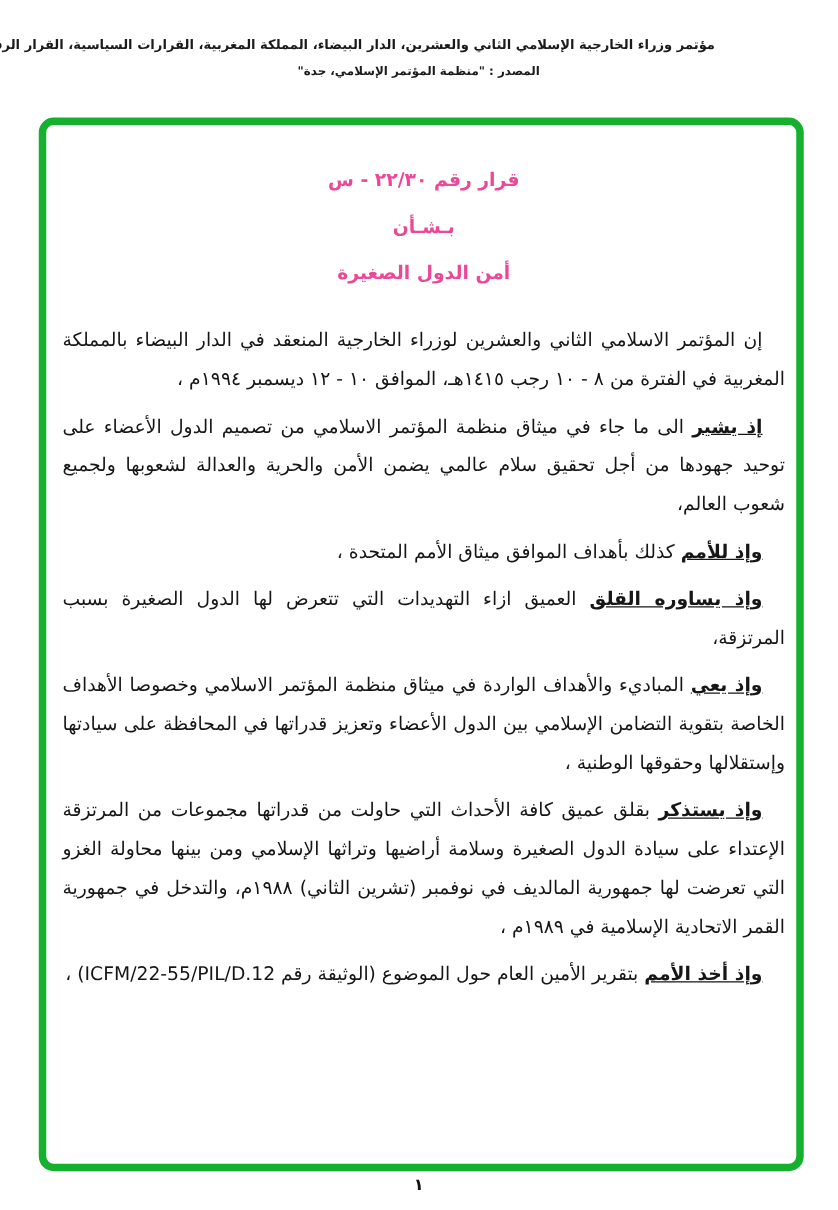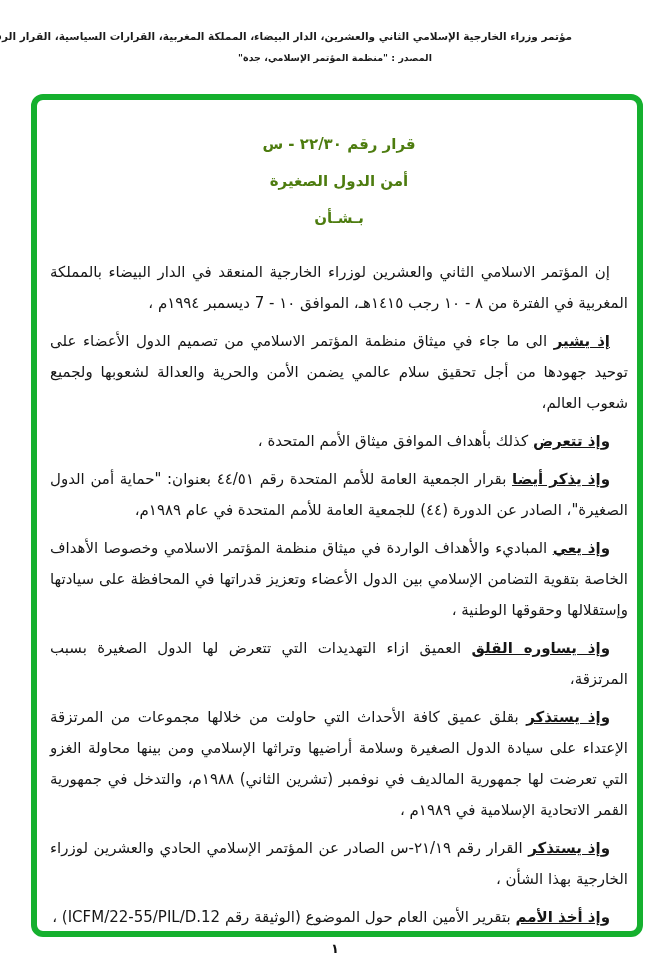--- a/index.html
+++ b/index.html
@@ -16,21 +16,21 @@
     direction:rtl;font-size:9.5px;font-weight:bold;color:#1b1b1b;
   }
   .green-box{
     position:absolute;left:31px;top:94px;width:612px;height:843px;
     box-sizing:border-box;border:6px solid #15b02e;border-radius:12px;
     pointer-events:none;
   }
   .content{
     position:absolute;left:50px;top:126px;width:578px;direction:rtl;
   }
-  .title-block{text-align:center;font-weight:bold;font-size:15px;line-height:37px;color:#4d7c0f;}
+  .title-block{text-align:center;font-weight:bold;font-size:15px;line-height:37px;color:#ec4899;}
   .paras{margin-top:20px;}
   .paras p{
     margin:0 0 7px 0;font-size:15px;line-height:31px;text-align:justify;
     text-indent:18px;color:#161616;
   }
   .paras p strong{font-weight:bold;text-decoration:underline;}
   .page-num{
     position:absolute;top:941px;left:0;width:670px;text-align:center;
     font-size:13px;font-weight:bold;color:#111;
   }
@@ -39,29 +39,27 @@
 <body>
 
 <div class="hdr1">مؤتمر وزراء الخارجية الإسلامي الثاني والعشرين، الدار البيضاء، المملكة المغربية، القرارات السياسية، القرار الرقم ٢٢/٢٠-س</div>
 <div class="hdr2">المصدر :  "منظمة المؤتمر الإسلامي، جدة"</div>
 
 <div class="green-box"></div>
 
 <main class="content">
   <div class="title-block">
     <div>قرار رقم ٢٢/٣٠ - س</div>
+    <div>بـشـأن</div>
     <div>أمن الدول الصغيرة</div>
-    <div>بـشـأن</div>
   </div>
   <div class="paras">
-      <p><span>إن المؤتمر الاسلامي الثاني والعشرين لوزراء الخارجية المنعقد في الدار البيضاء بالمملكة المغربية في الفترة من ٨ - ١٠ رجب ١٤١٥هـ، الموافق ١٠ - 7 ديسمبر ١٩٩٤م ،</span></p>
+      <p><span>إن المؤتمر الاسلامي الثاني والعشرين لوزراء الخارجية المنعقد في الدار البيضاء بالمملكة المغربية في الفترة من ٨ - ١٠ رجب ١٤١٥هـ، الموافق ١٠ - ١٢ ديسمبر ١٩٩٤م ،</span></p>
       <p><strong>إذ يشير</strong><span> الى ما جاء في ميثاق منظمة المؤتمر الاسلامي من تصميم الدول الأعضاء على توحيد جهودها من أجل تحقيق سلام عالمي يضمن الأمن والحرية والعدالة لشعوبها ولجميع شعوب العالم،</span></p>
-      <p><strong>وإذ تتعرض</strong><span> كذلك بأهداف الموافق ميثاق الأمم المتحدة ،</span></p>
-      <p><strong>وإذ يذكر أيضا</strong><span> بقرار الجمعية العامة للأمم المتحدة رقم ٤٤/٥١ بعنوان: "حماية أمن الدول الصغيرة"، الصادر عن الدورة (٤٤) للجمعية العامة للأمم المتحدة في عام ١٩٨٩م،</span></p>
+      <p><strong>وإذ للأمم</strong><span> كذلك بأهداف الموافق ميثاق الأمم المتحدة ،</span></p>
+      <p><strong>وإذ يساوره القلق</strong><span> العميق ازاء التهديدات التي تتعرض لها الدول الصغيرة بسبب المرتزقة،</span></p>
       <p><strong>وإذ يعي</strong><span> المباديء والأهداف الواردة في ميثاق منظمة المؤتمر الاسلامي وخصوصا الأهداف الخاصة بتقوية التضامن الإسلامي بين الدول الأعضاء وتعزيز قدراتها في المحافظة على سيادتها وإستقلالها وحقوقها الوطنية ،</span></p>
-      <p><strong>وإذ يساوره القلق</strong><span> العميق ازاء التهديدات التي تتعرض لها الدول الصغيرة بسبب المرتزقة،</span></p>
-      <p><strong>وإذ يستذكر</strong><span> بقلق عميق كافة الأحداث التي حاولت من خلالها مجموعات من المرتزقة الإعتداء على سيادة الدول الصغيرة وسلامة أراضيها وتراثها الإسلامي ومن بينها محاولة الغزو التي تعرضت لها جمهورية المالديف في نوفمبر (تشرين الثاني) ١٩٨٨م، والتدخل في جمهورية القمر الاتحادية الإسلامية في ١٩٨٩م ،</span></p>
-      <p><strong>وإذ يستذكر</strong><span> القرار رقم ٢١/١٩-س الصادر عن المؤتمر الإسلامي الحادي والعشرين لوزراء الخارجية بهذا الشأن ،</span></p>
+      <p><strong>وإذ يستذكر</strong><span> بقلق عميق كافة الأحداث التي حاولت من قدراتها مجموعات من المرتزقة الإعتداء على سيادة الدول الصغيرة وسلامة أراضيها وتراثها الإسلامي ومن بينها محاولة الغزو التي تعرضت لها جمهورية المالديف في نوفمبر (تشرين الثاني) ١٩٨٨م، والتدخل في جمهورية القمر الاتحادية الإسلامية في ١٩٨٩م ،</span></p>
       <p><strong>وإذ أخذ الأمم</strong><span> بتقرير الأمين العام حول الموضوع (الوثيقة رقم ICFM/22-55/PIL/D.12) ،</span></p>
     </div>
 </main>
 
 <div class="page-num">١</div>
 
 </body></html>

